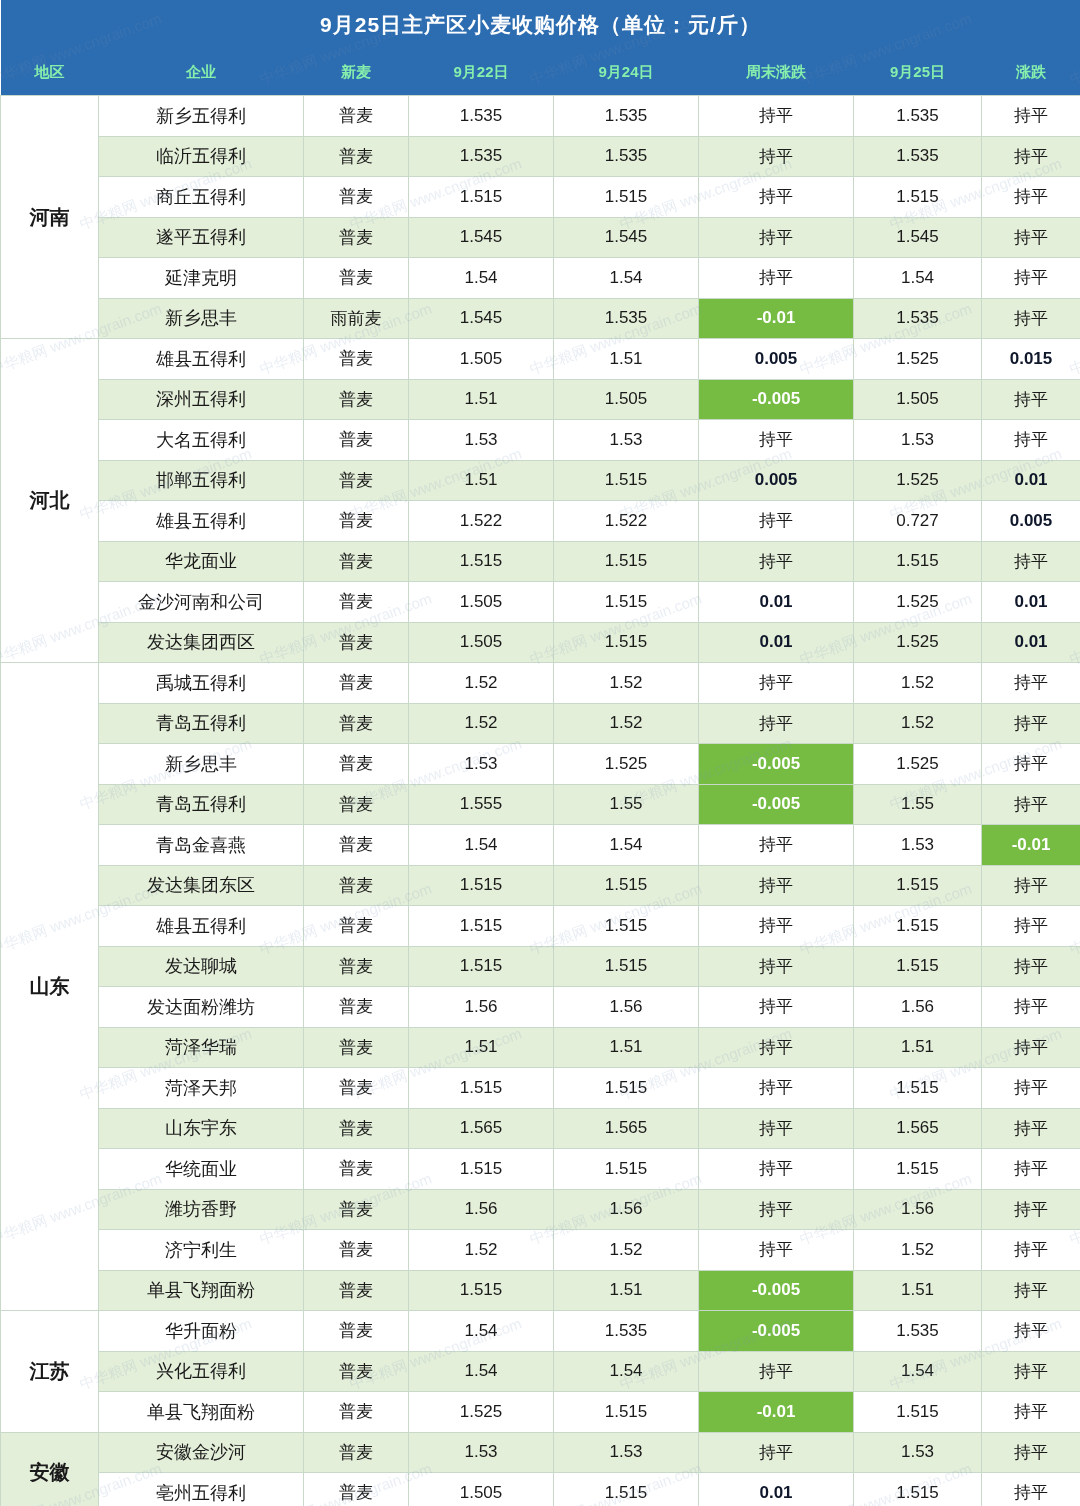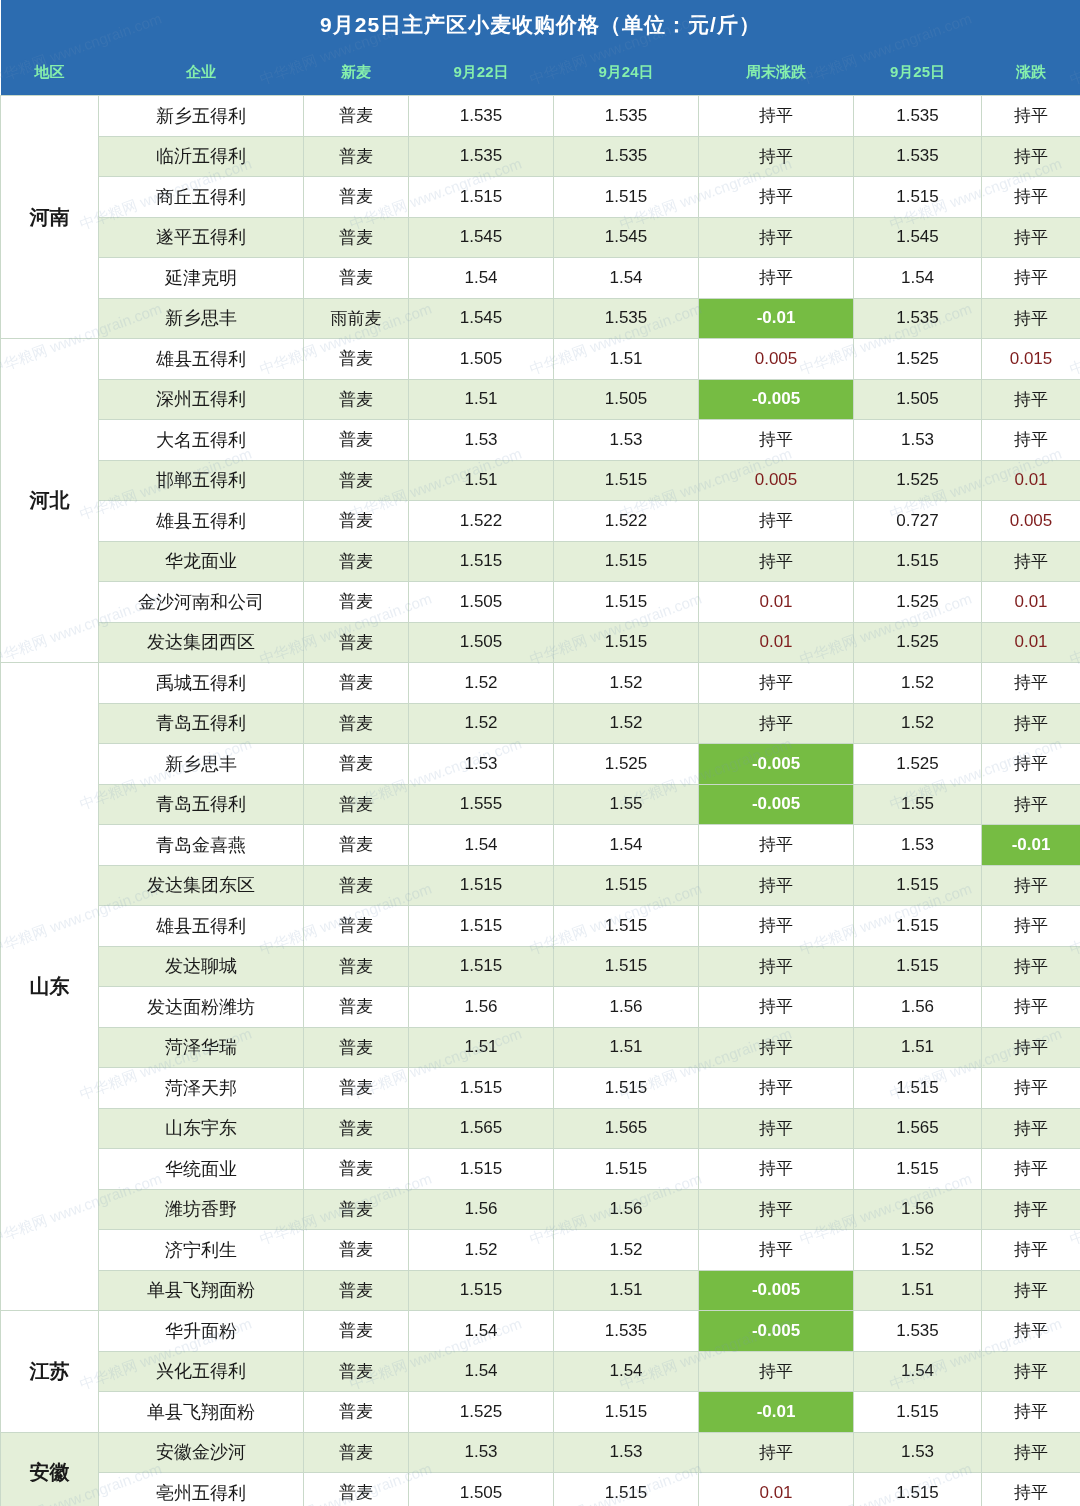--- a/index.html
+++ b/index.html
@@ -49,22 +49,22 @@
   td.region {
     font-size: 20px;
     font-weight: bold;
     background: #ffffff;
     border: 1px solid #c9d9c9;
   }
   td.company {
     font-size: 18px;
   }
   td.up {
-    color: #7f1d1d;
-    font-weight: normal;
+    color: #0f172a;
+    font-weight: bold;
   }
   td.down {
     background: #76bc43 !important;
     color: #ffffff;
     font-weight: bold;
   }
   td.flat {
     color: #1a1a1a;
   }
   

